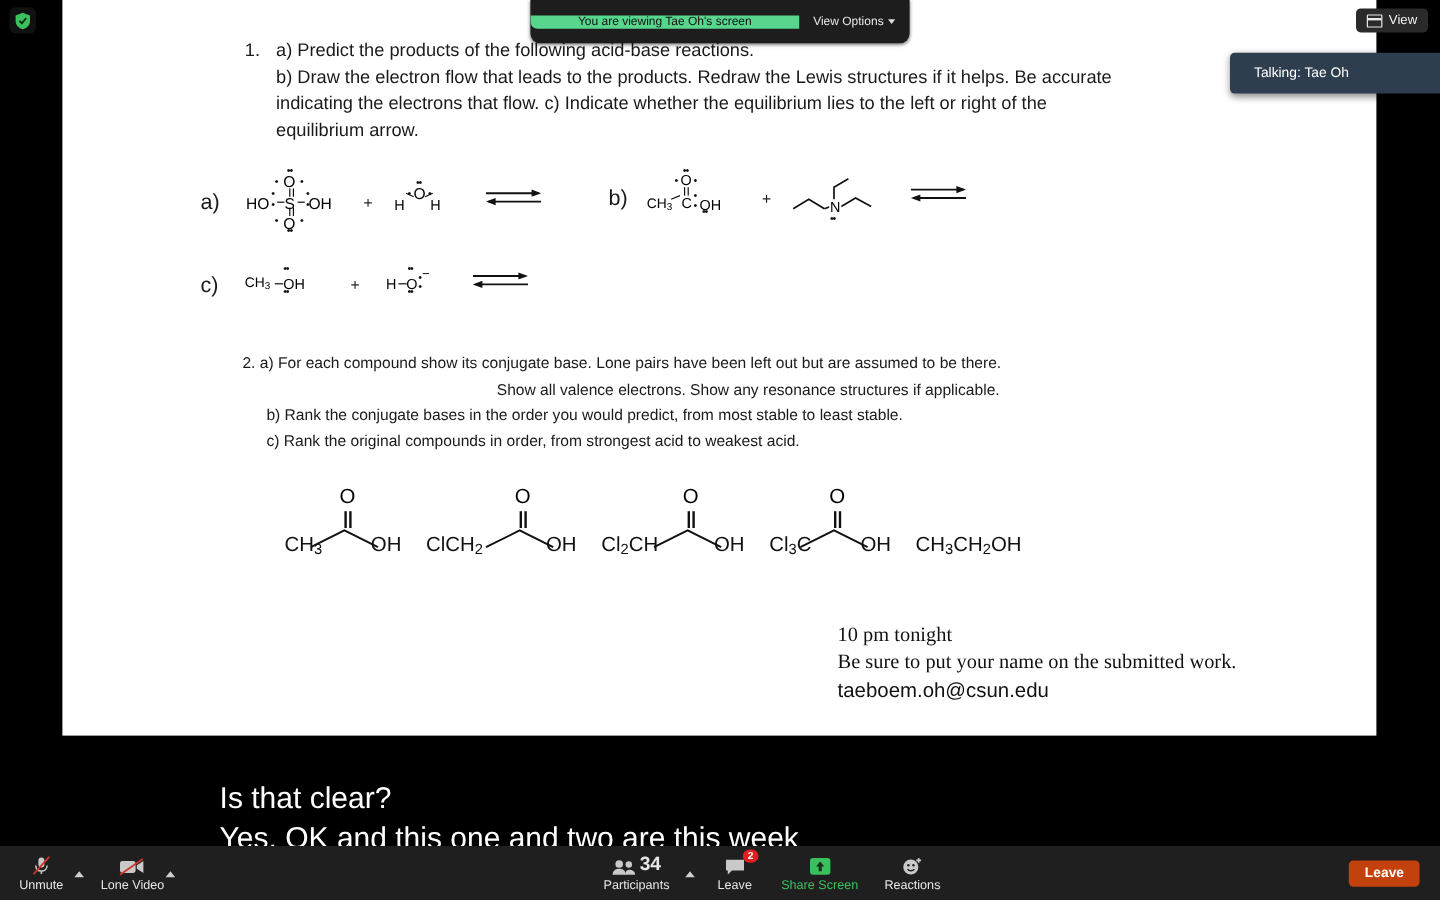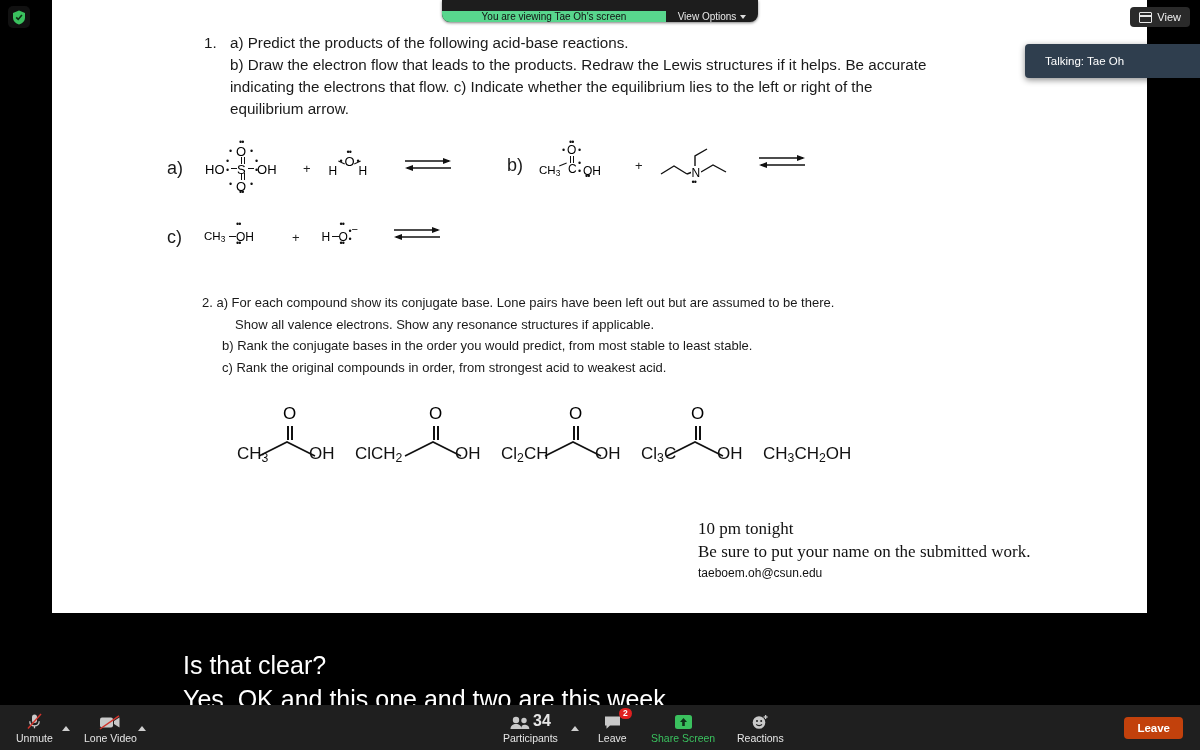--- a/index.html
+++ b/index.html
@@ -8,22 +8,22 @@
     font-family:"Liberation Sans", sans-serif;
     position:relative;
   }
   
   #share-page{
     position:absolute;left:52px;top:0;width:1095px;height:613px;background:#fff;
   }
   #share-left-strip{position:absolute;left:40px;top:0;width:12px;height:613px;background:#000;}
   
   #top-banner{
-    position:absolute;left:442px;top:0;width:316px;height:22px;
-    background:#1d1d1d;border-radius:0 0 8px 8px;display:flex;align-items:flex-end;overflow:hidden;
+    position:absolute;left:442px;top:0;width:316px;height:36px;
+    background:#1d1d1d;border-radius:0 0 8px 8px;display:flex;align-items:center;overflow:hidden;
     box-shadow:0 1px 3px rgba(0,0,0,.5);z-index:40;
   }
   #viewing-label{
     background:#58d68d;color:#111;font-size:10px;display:flex;align-items:center;justify-content:center;
     flex:0 0 224px;border-radius:0 0 0 6px;white-space:nowrap;
   }
   #view-options{
     flex:1;color:#e8e8e8;font-size:10px;display:flex;align-items:center;justify-content:center;gap:4px;
   }
   .caret-dn{display:inline-block;width:0;height:0;border-left:3.5px solid transparent;border-right:3.5px solid transparent;border-top:4px solid #ddd;}
@@ -42,42 +42,42 @@
     display:flex;align-items:center;padding-left:20px;color:#fff;font-size:11.5px;z-index:45;
     box-shadow:0 2px 6px rgba(0,0,0,.45);
   }
   
   .qtext{position:absolute;color:#1a1a1a;font-size:15.2px;line-height:22px;}
   #q1{left:152px;top:32px;width:800px;}
   #q1 .num{position:absolute;left:0;top:0;}
   #q1 .body{margin-left:26px;}
   #q2{left:150px;top:292px;width:810px;font-size:13px;line-height:21.5px;}
   #q2 .l1{text-indent:0;}
-  #q2 .l2{padding-left:33px;}
+  #q2 .l2{padding-left:33px;text-align:center;}
   #q2 .l3{padding-left:20px;}
   #q2 .l4{padding-left:20px;}
   
   .row-label{font-size:18px;color:#1a1a1a;}
   .plus{font-size:13px;color:#222;}
   
   .equil{position:relative;width:46px;height:18px;}
   .equil .ar{position:absolute;left:0;width:46px;height:7px;}
   .equil .top{top:0;}
   .equil .bot{top:8px;}
   
   .lp{font-size:9px;letter-spacing:-1px;line-height:4px;color:#111;}
   .sub{font-size:.72em;vertical-align:-0.25em;}
   
   #acids{position:absolute;left:185px;top:404px;display:flex;align-items:flex-end;gap:18px;}
   .acid{position:relative;height:62px;}
   .acidlbl{font-size:17px;color:#111;}
   
   #note{position:absolute;left:646px;top:517px;color:#111;}
   #note .serif{font-family:"Liberation Serif", serif;font-size:17px;line-height:23px;}
-  #note .mail{font-size:12px;margin-top:3px;}
+  #note .mail{font-size:17px;margin-top:3px;}
   
   #captions{position:absolute;left:183px;top:648px;color:#fff;z-index:30;}
   #cap1{font-size:25px;line-height:34px;}
   #cap2{font-size:25px;line-height:34px;}
   
   #toolbar{position:absolute;left:0;bottom:0;width:1200px;height:45px;background:#1f1f1f;z-index:50;}
   .tb-item{position:absolute;top:4px;height:38px;display:flex;flex-direction:column;align-items:center;justify-content:center;gap:2px;color:#e6e6e6;font-size:10.5px;}
   .tb-icon{height:17px;display:flex;align-items:flex-end;justify-content:center;position:relative;}
   .tb-caret{position:absolute;top:6px;width:0;height:0;border-left:4px solid transparent;border-right:4px solid transparent;border-bottom:5px solid #cfcfcf;}
   #leave-btn{position:absolute;right:17px;top:12px;background:#c2410c;color:#fff;font-size:11.5px;font-weight:bold;padding:5px 13px;border-radius:4px;}

